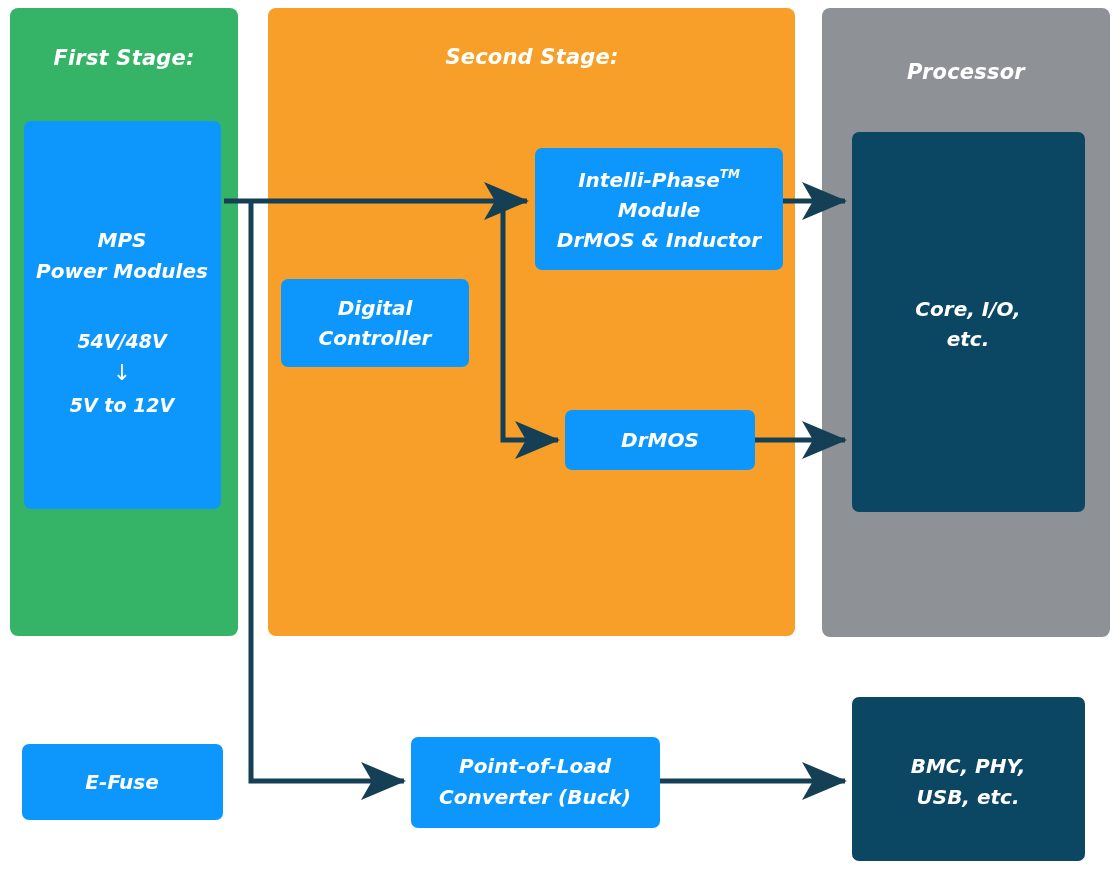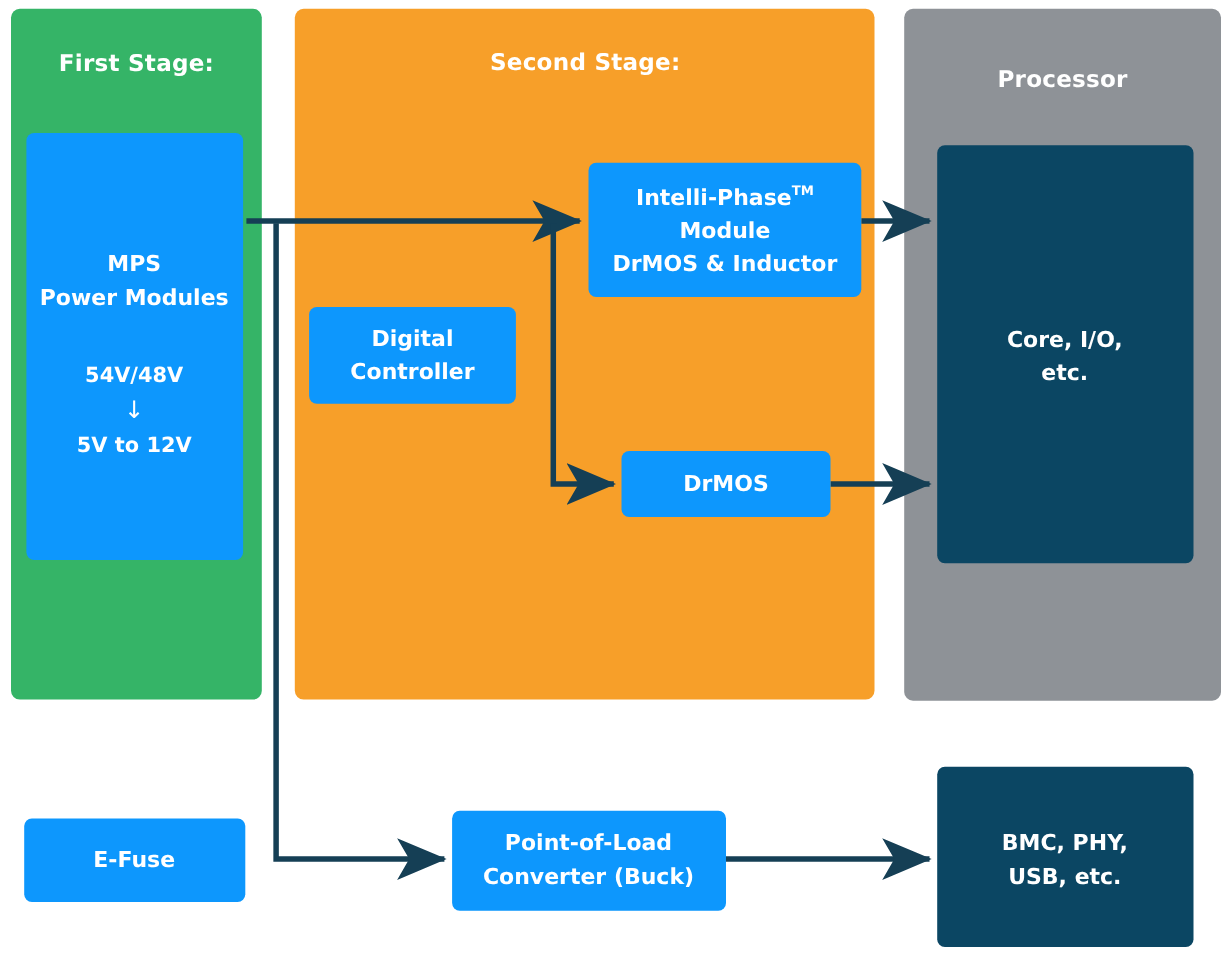--- a/index.html
+++ b/index.html
@@ -10,20 +10,21 @@
   body {
     width: 1120px;
     height: 874px;
     font-family: "DejaVu Sans", "Liberation Sans", sans-serif;
     overflow: hidden;
   }
   #diagram-root {
     position: relative;
     width: 1120px;
     height: 636px;
+    font-style: italic;
   }
   svg.diagram {
     display: block;
     width: 1120px;
     height: 874px;
   }
   .panel-label {
     font-size: 21px;
     font-weight: bold;
     fill: #ffffff;

